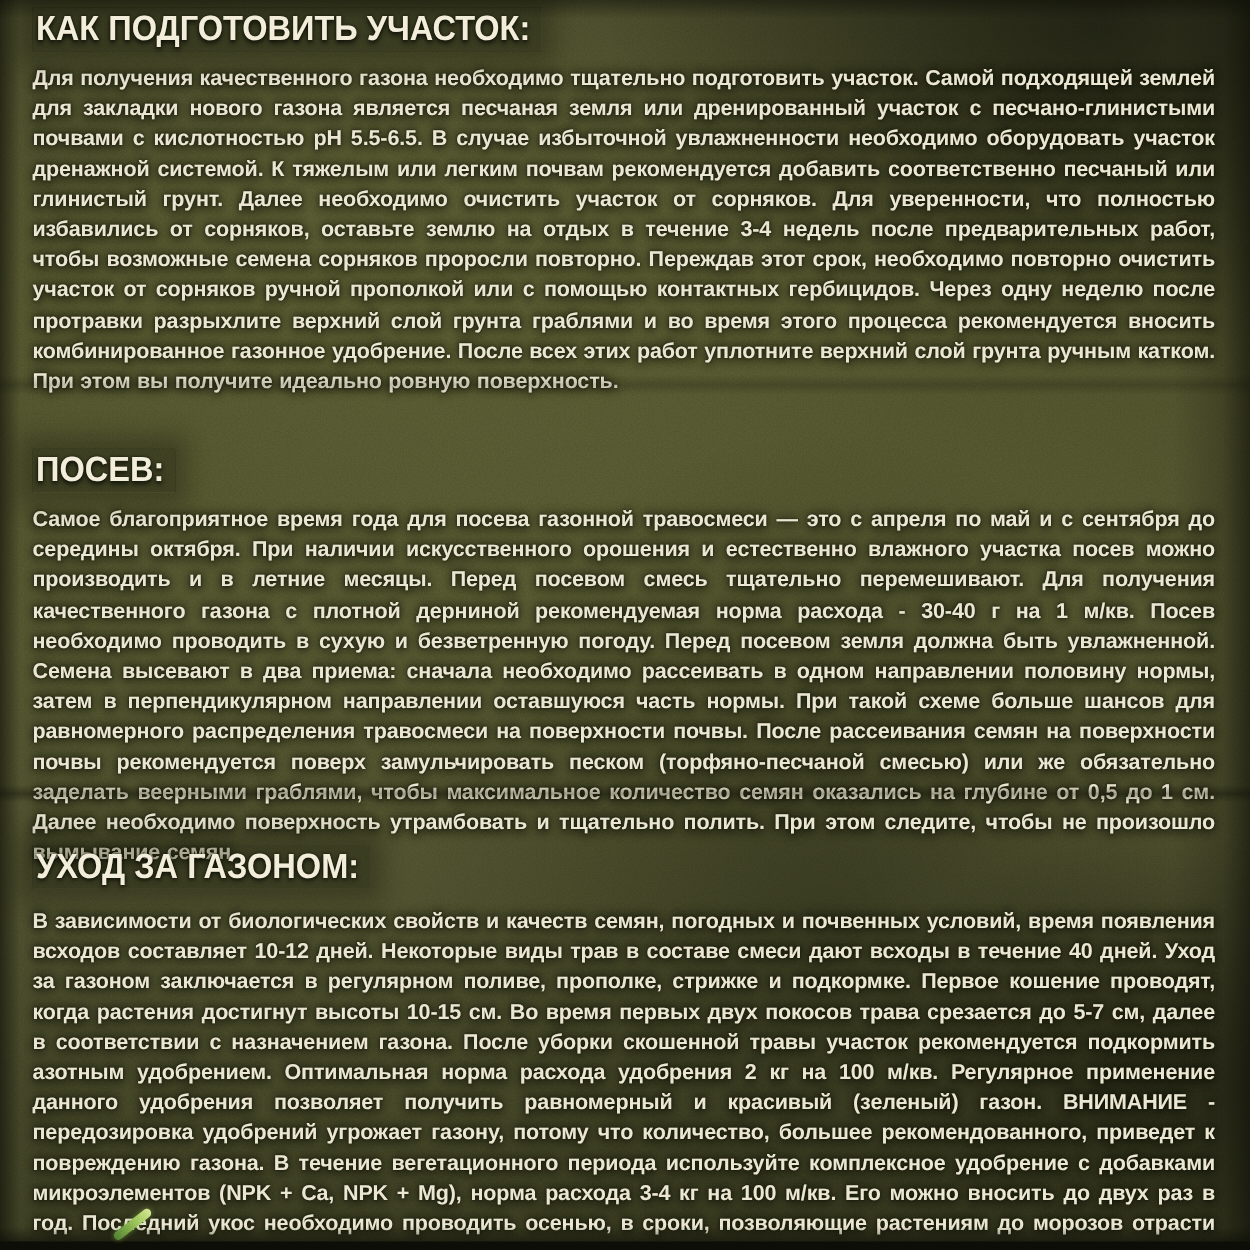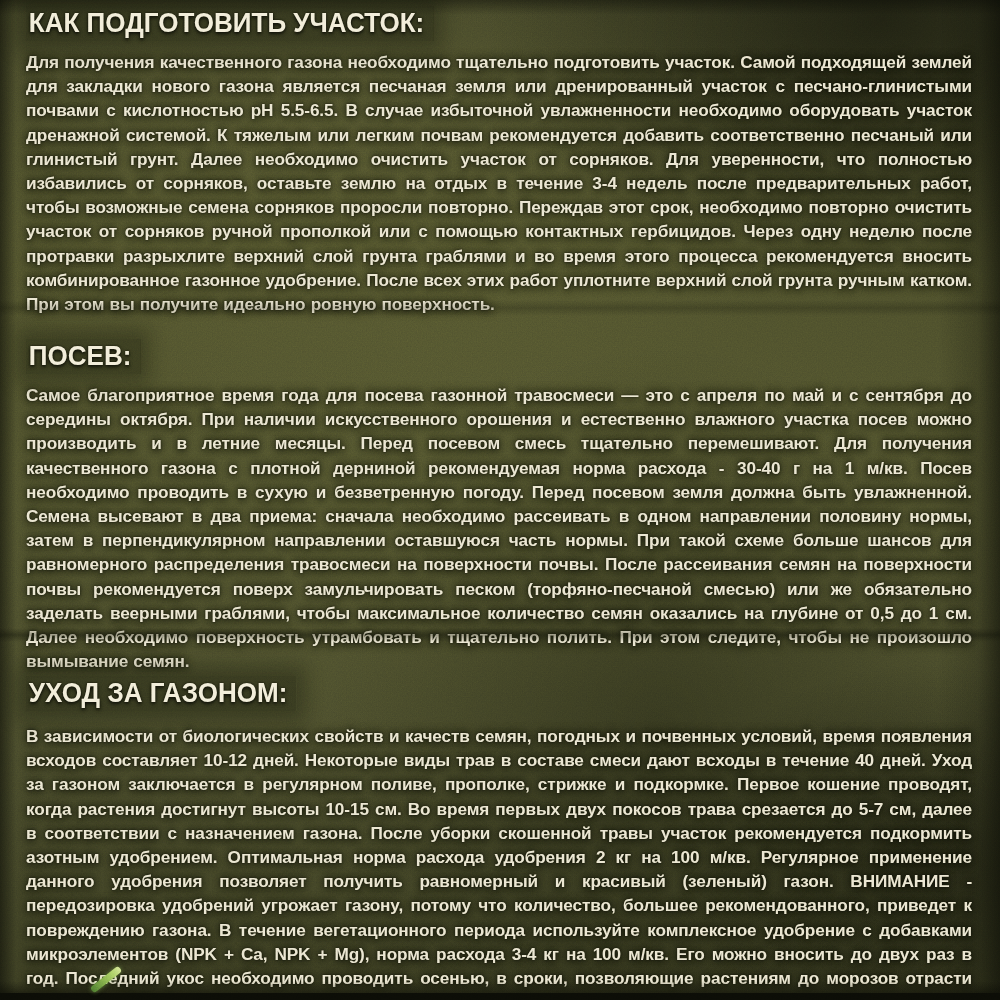--- a/index.html
+++ b/index.html
@@ -15,21 +15,21 @@
       radial-gradient(640px 430px at 88% 2%, rgba(6,7,3,0.55), rgba(6,7,3,0) 62%),
       radial-gradient(540px 640px at 66% 74%, rgba(14,16,7,0.36), rgba(14,16,7,0) 62%),
       radial-gradient(430px 330px at 93% 86%, rgba(8,9,4,0.45), rgba(8,9,4,0) 60%),
       radial-gradient(900px 520px at 30% 14%, rgba(124,124,72,0.22), rgba(124,124,72,0) 60%),
       radial-gradient(1150px 820px at 50% 48%, rgba(102,104,60,0.26), rgba(102,104,60,0) 66%),
       linear-gradient(180deg, #3d3f26 0%, #464829 25%, #494b2c 50%, #43452a 75%, #383a22 100%);
   }
 
   .block{ position:absolute; left:26px; width:946px; }
   .block-prepare{ top:6px; }
-  .block-sowing { top:339px; }
+  .block-sowing { top:359px; }
   .block-care   { top:676px; }
 
   .block h2{
     display:inline-block;
     font-size:28px; font-weight:700; letter-spacing:0px;
     color:#f1ecd9;
     transform:scaleX(0.93); transform-origin:left center;
     padding:1px 10px 2px 3px;
     background:rgba(13,15,7,0.32);
     box-shadow:0 0 18px 10px rgba(13,15,7,0.32);

